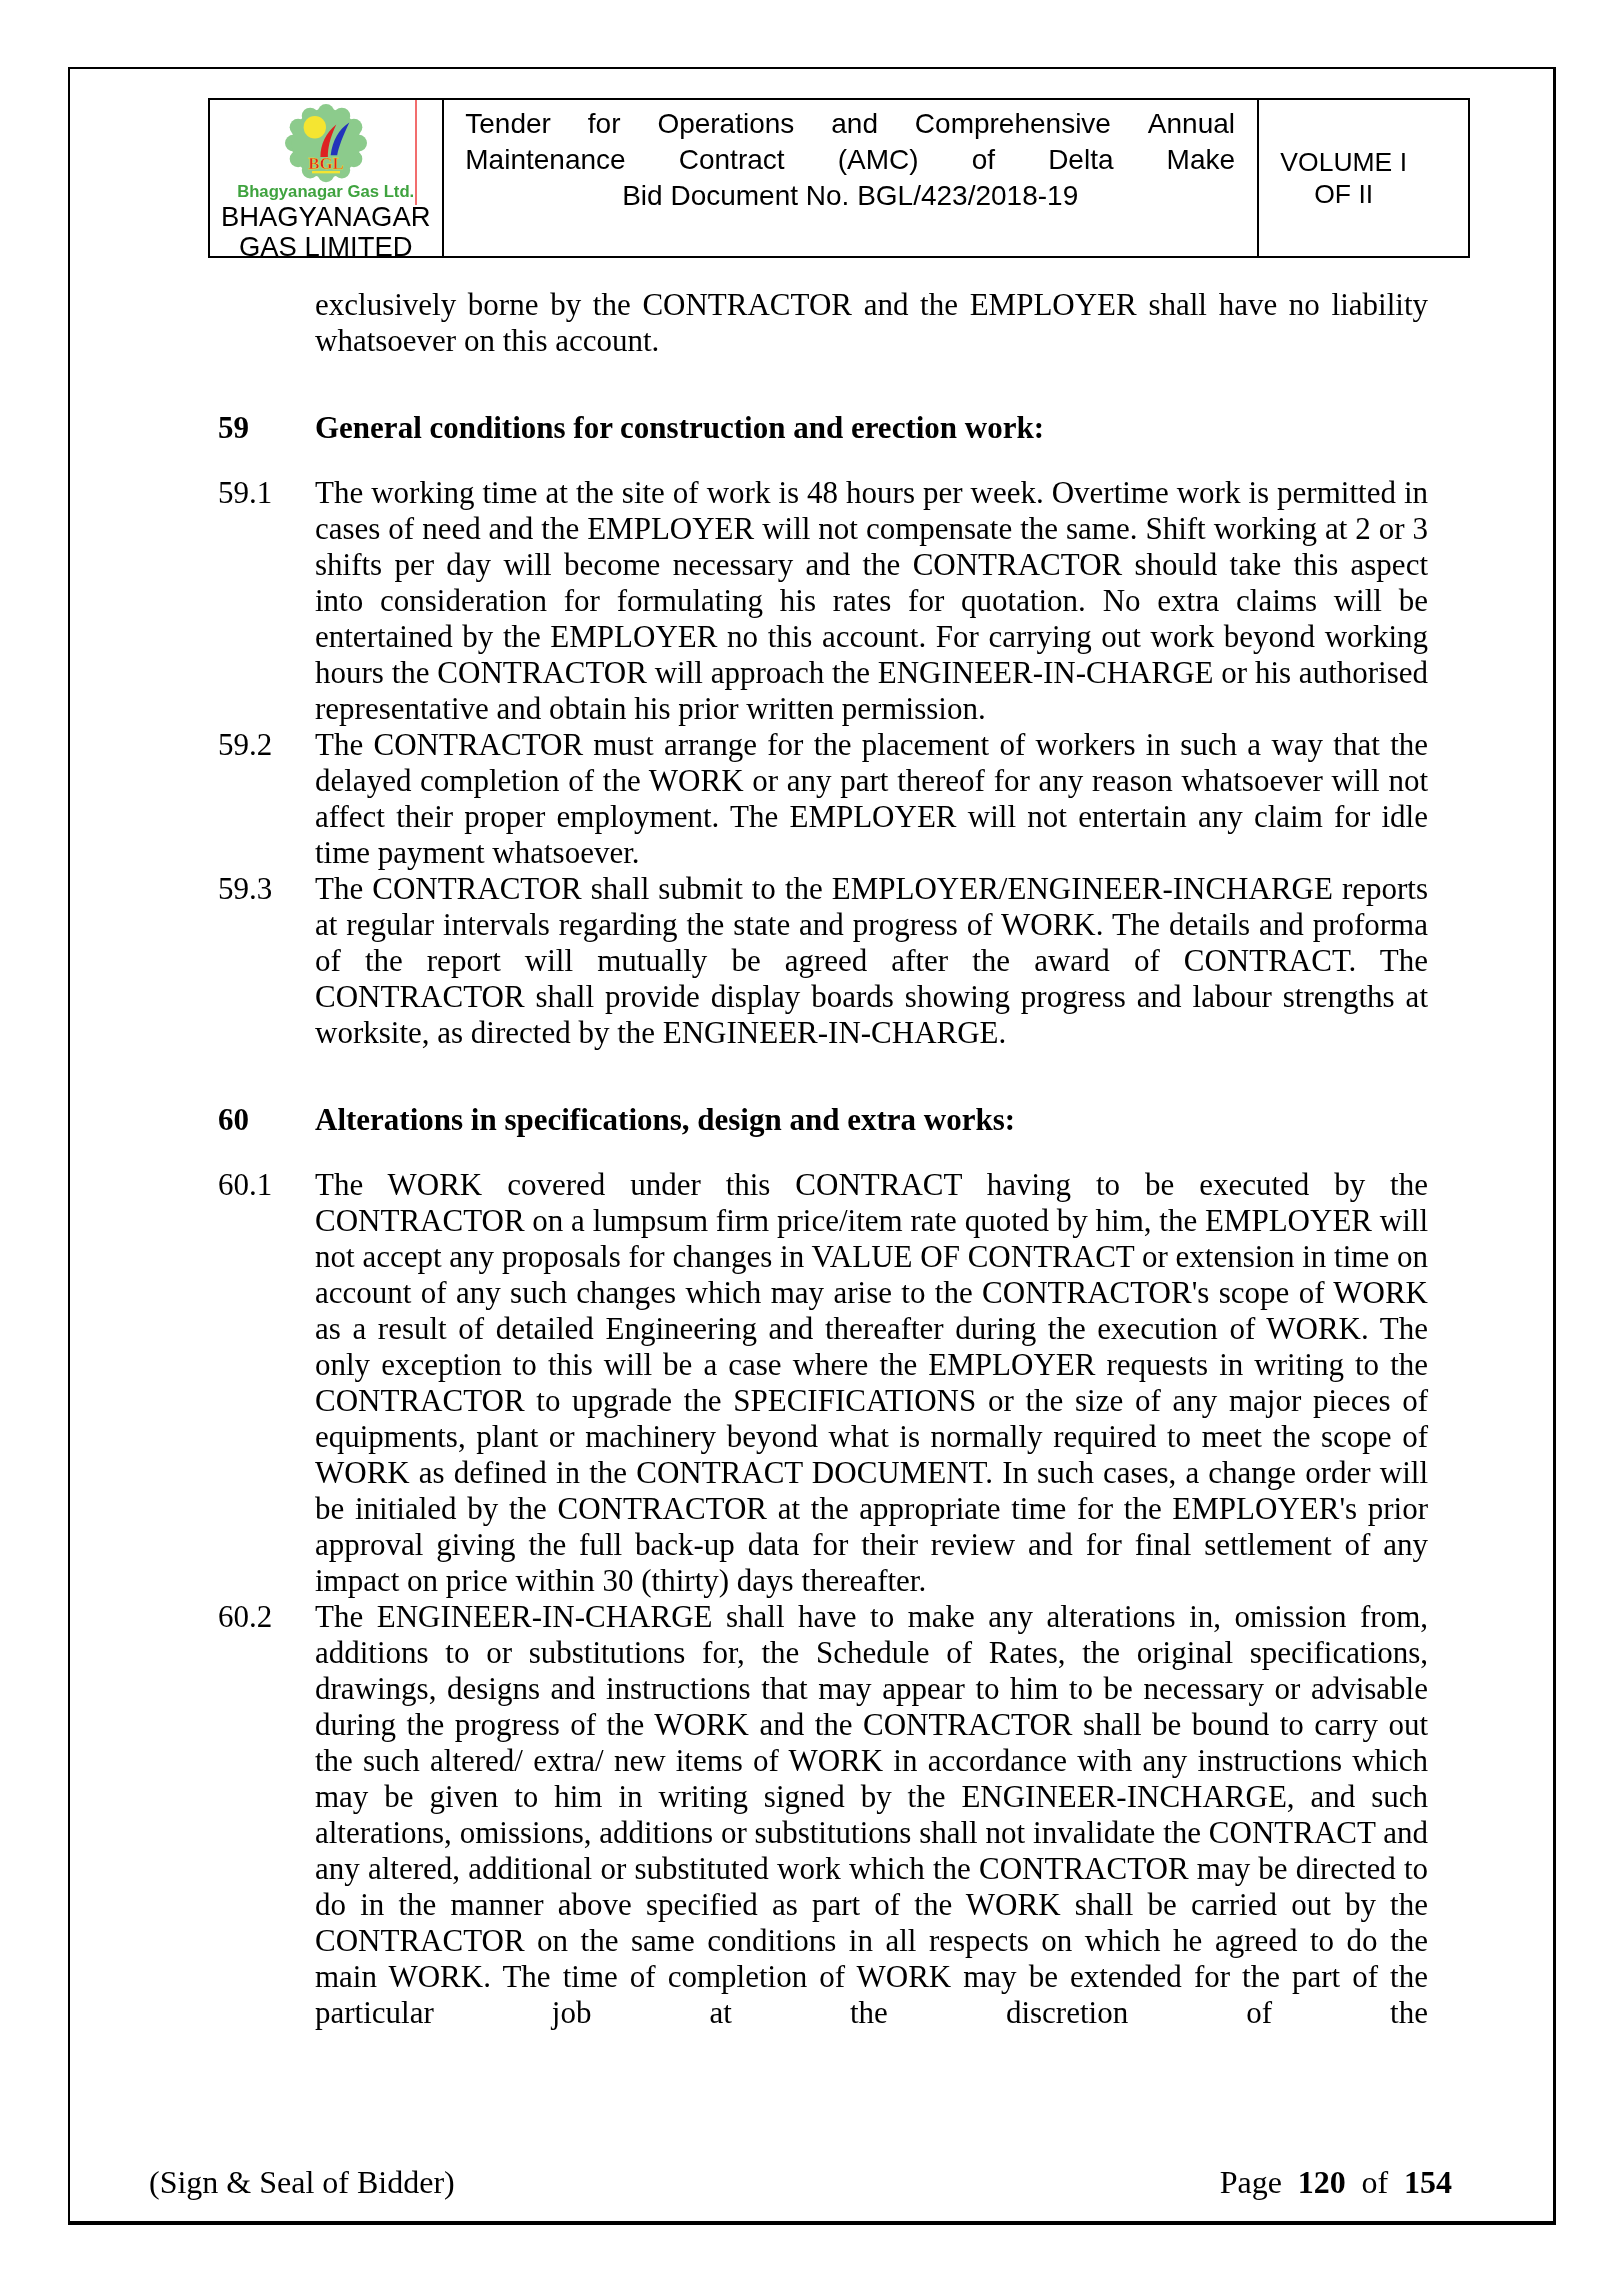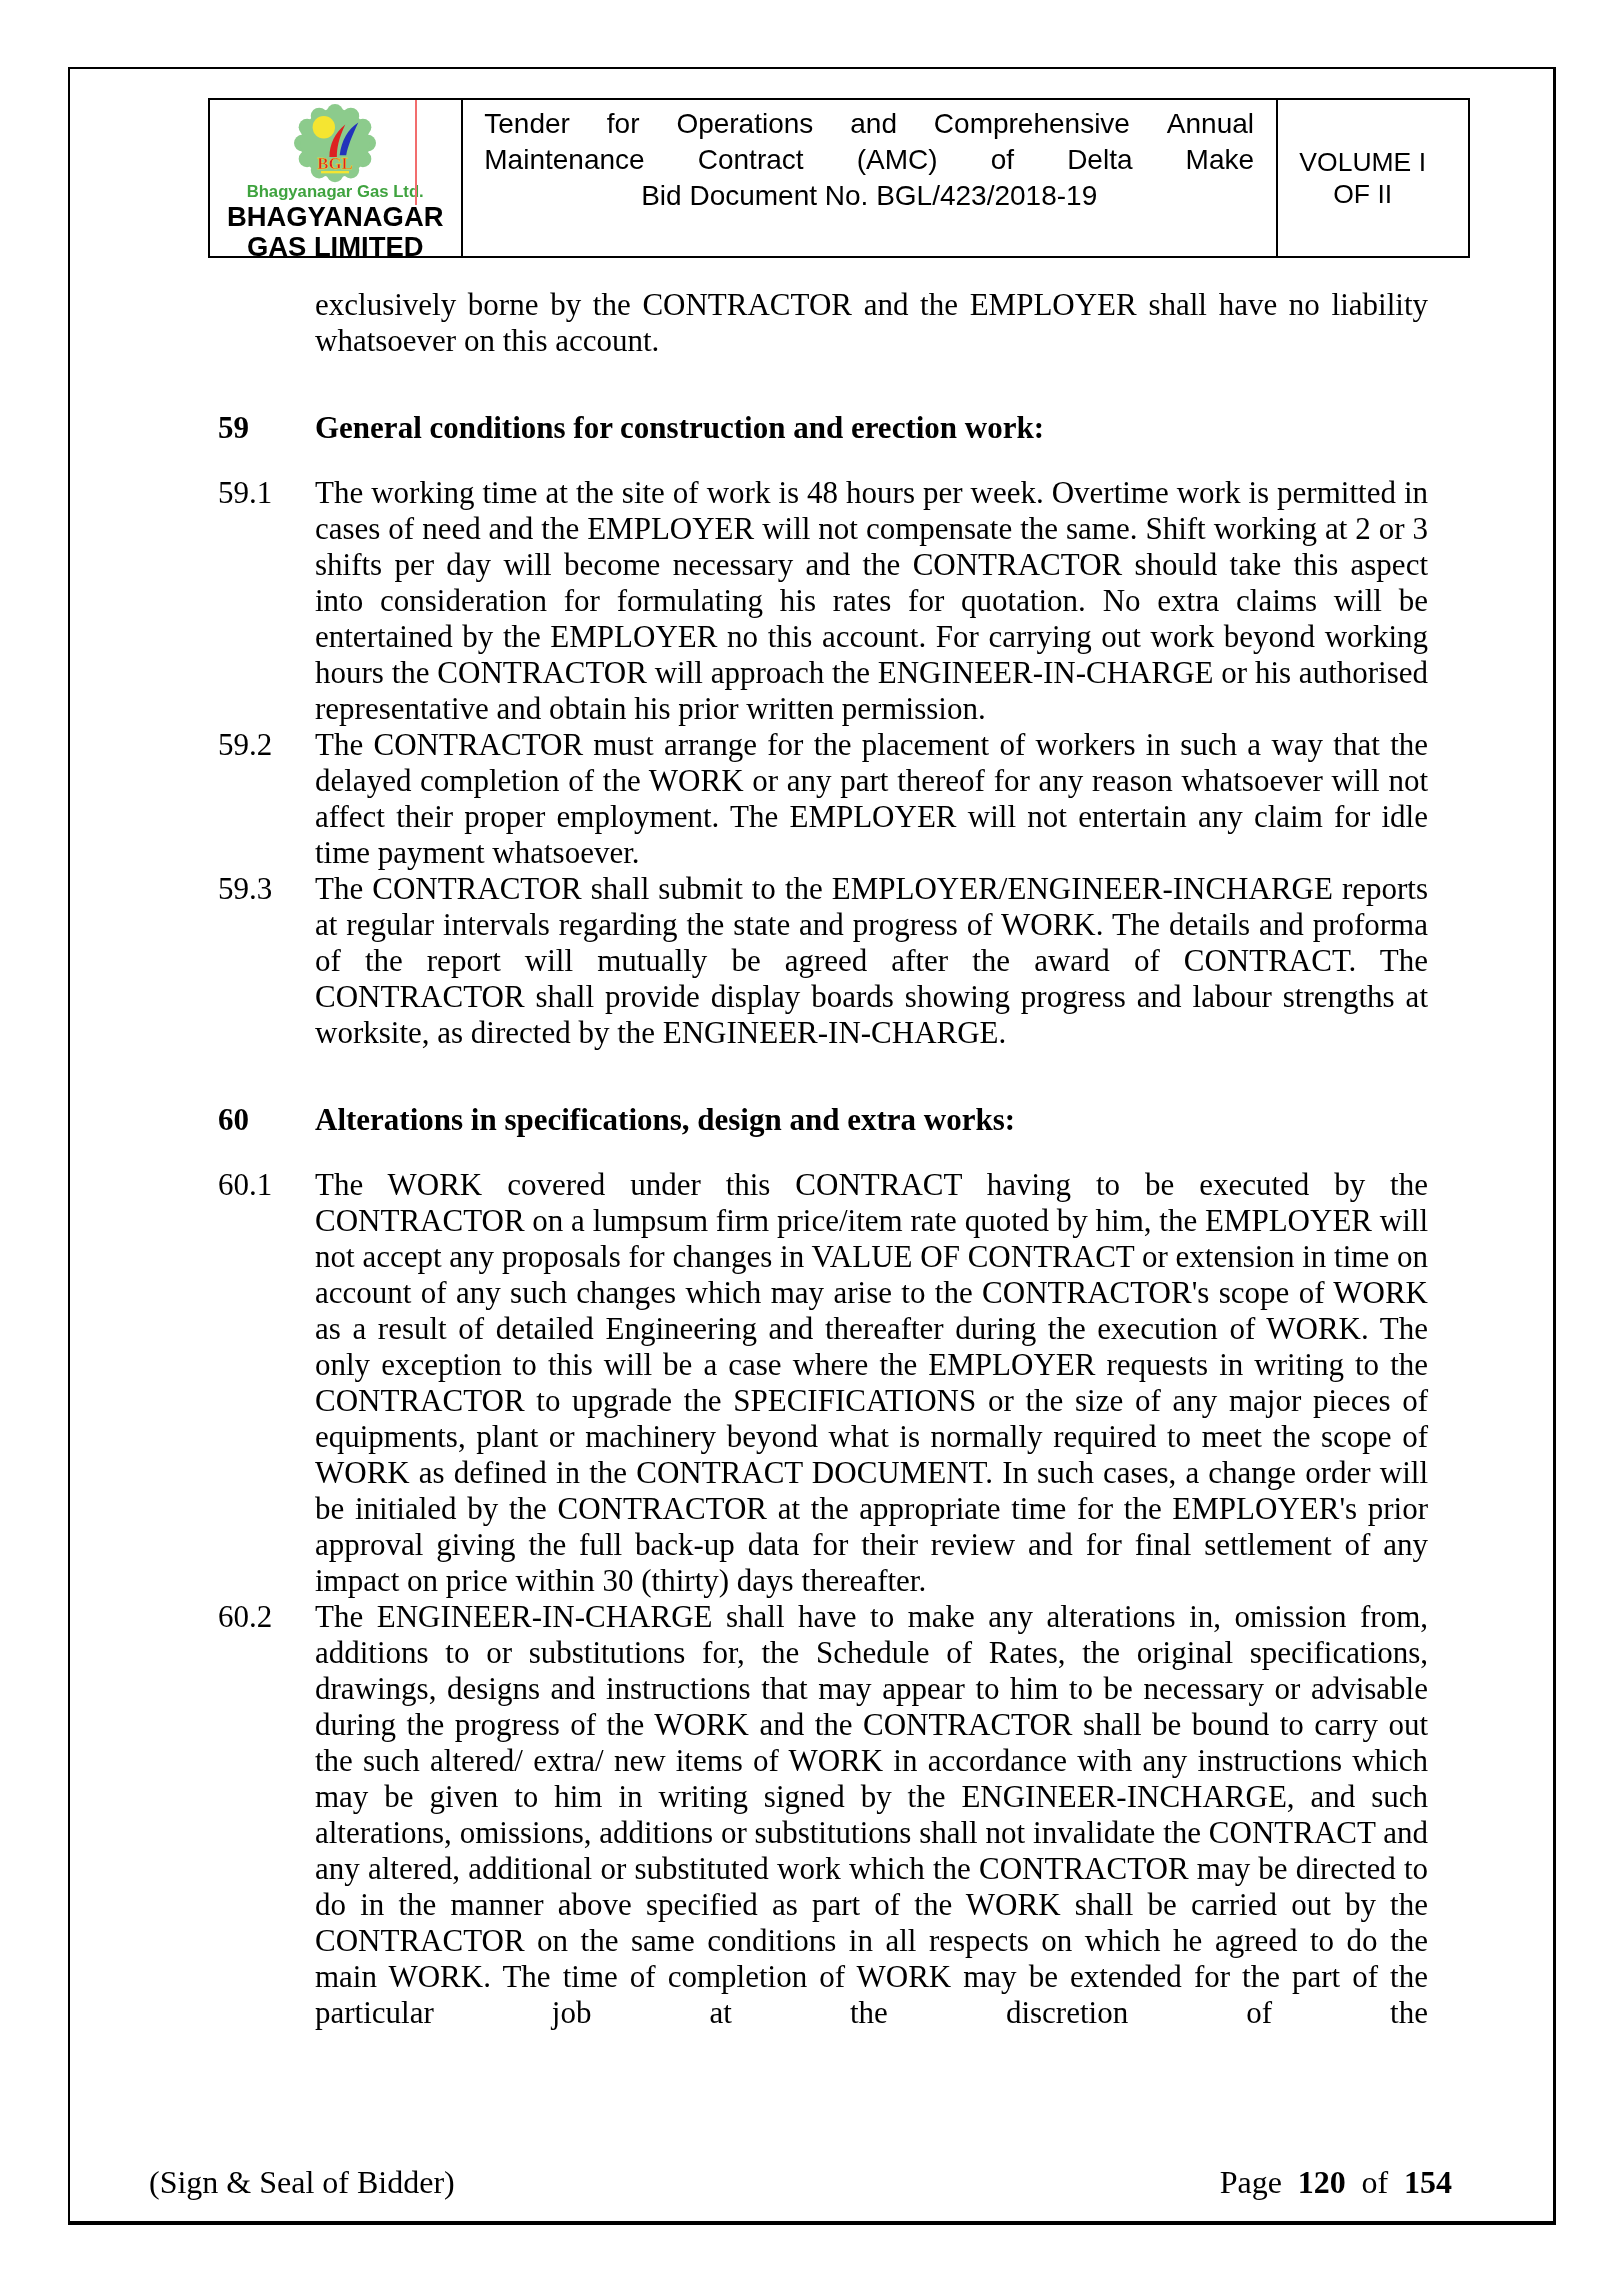--- a/index.html
+++ b/index.html
@@ -6,28 +6,28 @@
   .page{position:relative;width:1621px;height:2292px;background:#fff;overflow:hidden;
         font-family:"Liberation Serif", serif;color:#000;}
   .page-border{position:absolute;left:68px;top:67px;width:1488px;height:2158px;
         border-style:solid;border-color:#000;border-width:2px 3.9px 4.9px 2px;box-sizing:border-box;}
   .content{padding:0 125px 0 124px;}
 
   
   .hdr-table{display:flex;margin:29px 0 29px 13.7px;width:1262px;height:160px;
         border:2px solid #000;box-sizing:border-box;font-family:"Liberation Sans", sans-serif;}
   .hdr-cell{box-sizing:border-box;height:100%;}
-  .cell-logo{width:253px;border-right:2px solid #000;position:relative;text-align:center;}
+  .cell-logo{width:234px;border-right:2px solid #000;position:relative;text-align:center;}
   .cell-title{width:815px;border-right:2px solid #000;padding:5.9px 21.6px;box-sizing:border-box;}
   .cell-volume{width:170px;display:flex;flex-direction:column;align-items:center;justify-content:center;
         font-size:26.5px;line-height:32px;}
   .red-rule{position:absolute;top:0;width:2px;height:105px;background:#f26d6d;}
   .logo-svg{display:block;margin:2.9px auto 0 auto;}
   .logo-script{font-size:16.7px;font-weight:bold;line-height:17.6px;margin-top:-2px;}
-  .company-caps{font-size:27.4px;line-height:30px;margin-top:2px;letter-spacing:0px;font-weight:bold;}
+  .company-caps{font-size:27.4px;line-height:30px;margin-top:2px;letter-spacing:0px;}
   .title-line{font-size:28px;line-height:36px;white-space:nowrap;}
   .jline{display:flex;justify-content:space-between;}
   .nline{text-align:left;}
   .cline{text-align:center;white-space:normal;}
 
   
   .body-text{font-size:31px;line-height:36px;}
   .item{position:relative;padding-left:97px;margin-left:24px;}
   .num{position:absolute;left:0;top:0;}
   .ptext{text-align:justify;}

